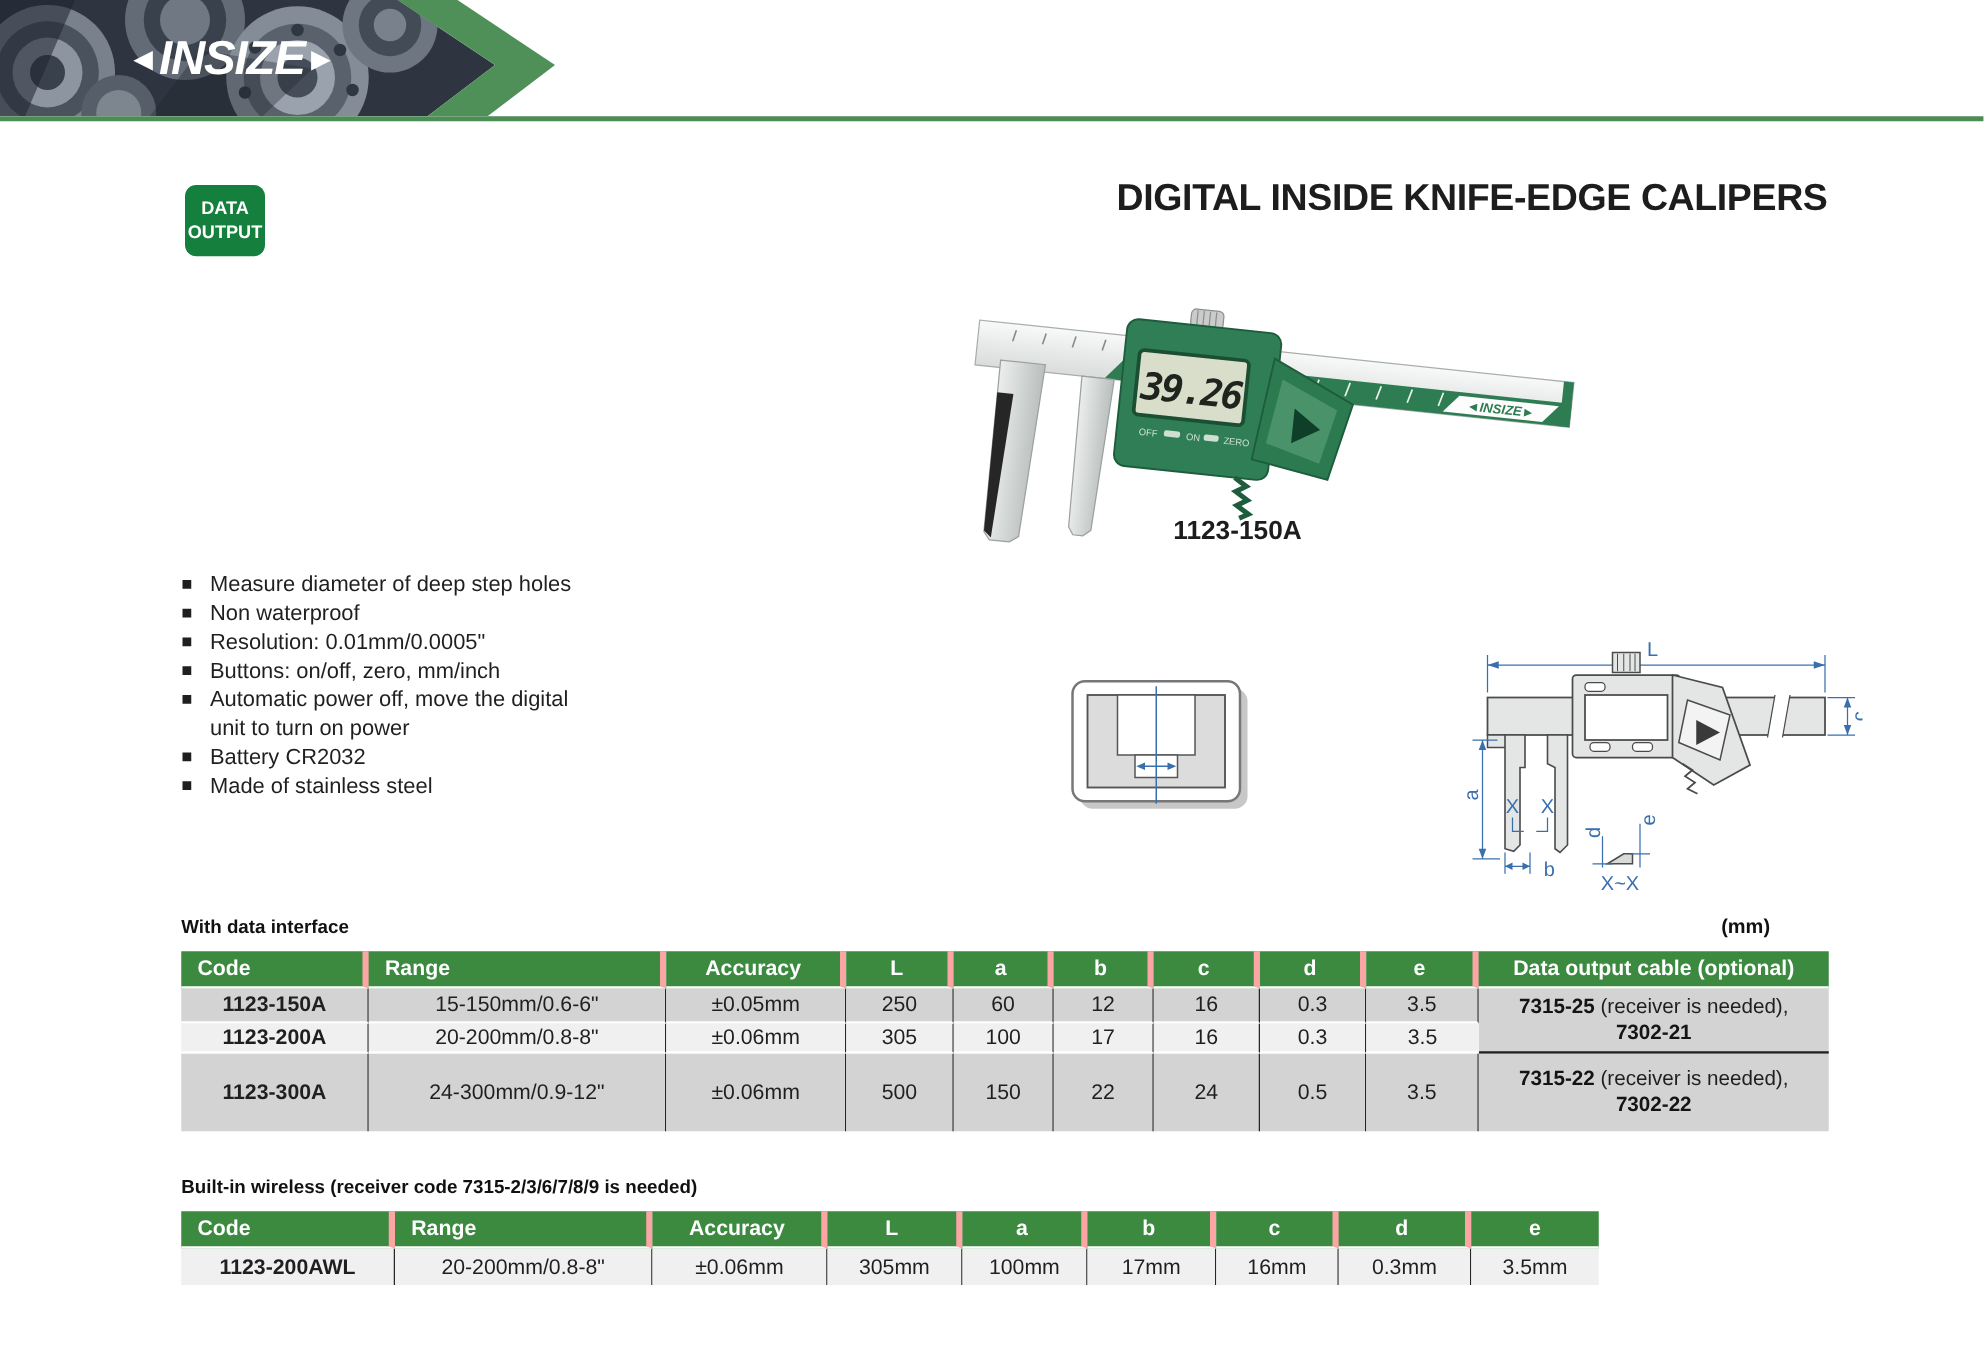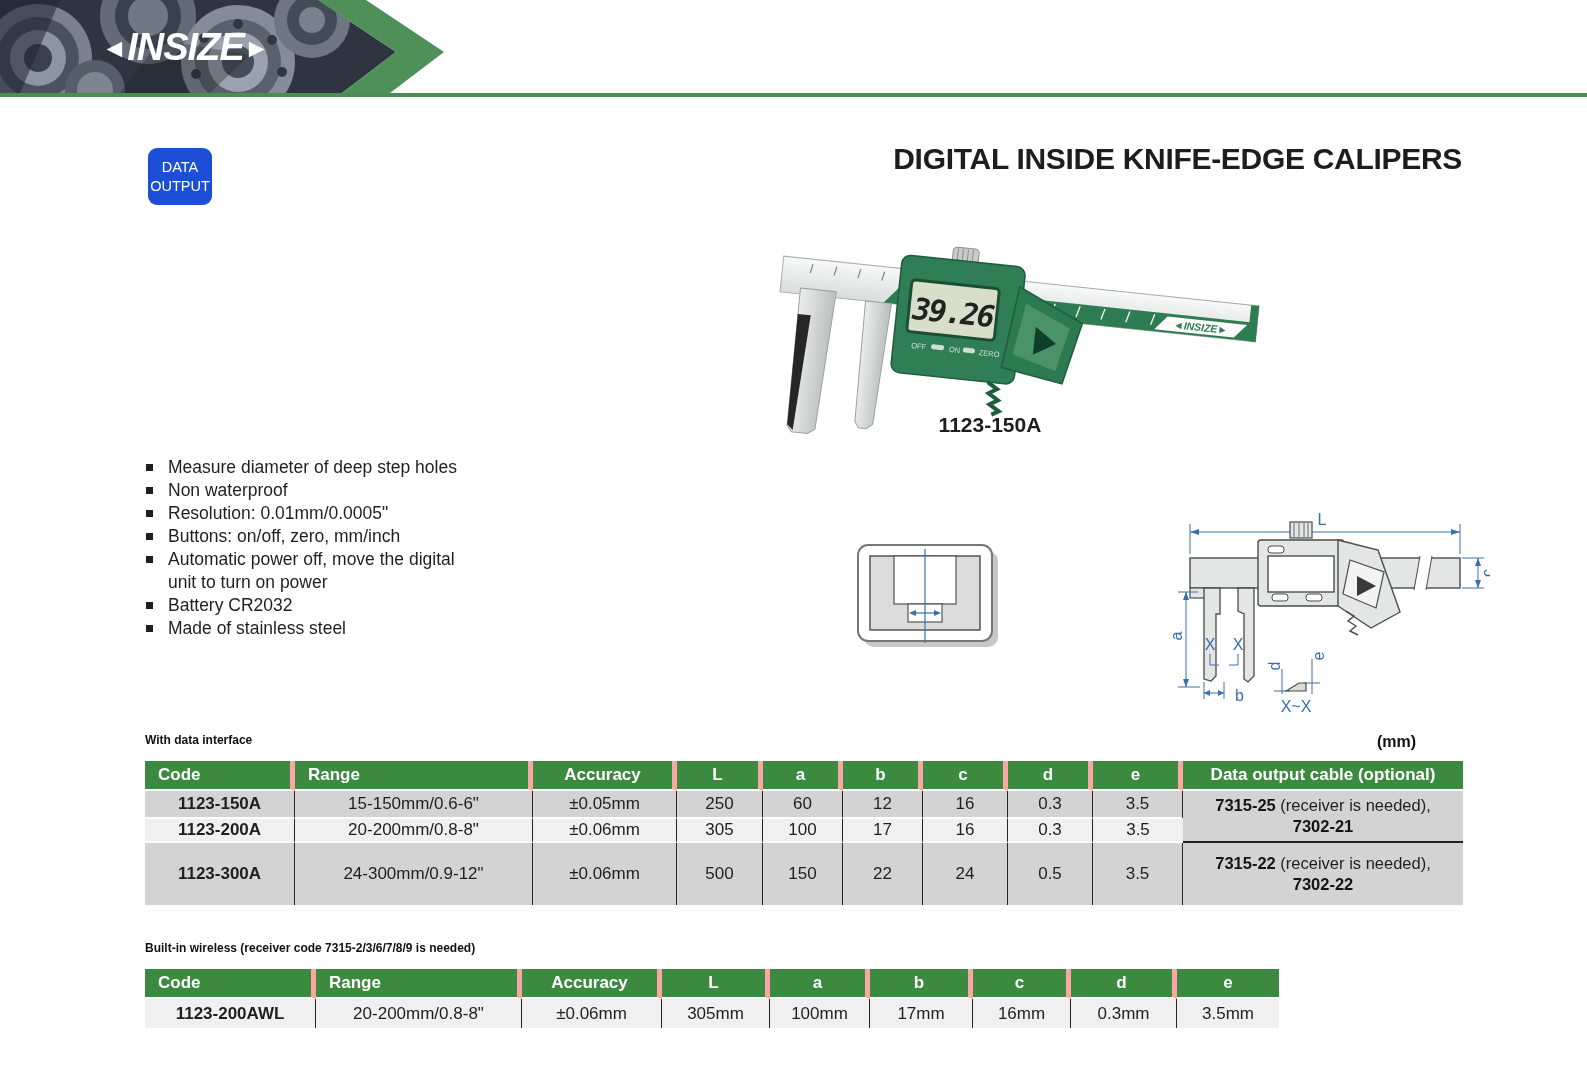--- a/index.html
+++ b/index.html
@@ -9,21 +9,21 @@
   
   .banner { position:absolute; top:0; left:0; width:470px; height:93px; }
   .brand-logo { position:absolute; left:78px; top:22px; width:215px; height:50px;
     text-align:center; color:#fff; font-weight:bold; font-style:italic;
     font-size:38px; letter-spacing:-1px; line-height:50px; z-index:2; white-space:nowrap; }
   .brand-logo .arrow { font-style:normal; font-size:26px; vertical-align:3px; letter-spacing:0; }
   .green-line { position:absolute; top:93px; left:0; width:1587px; height:4px; background:#4c8c55; }
 
   
   .badge { position:absolute; left:148px; top:148px; width:64px; height:57px;
-    background:#1d4ed8; border-radius:9px; color:#fff; font-weight:normal;
+    background:#15803d; border-radius:9px; color:#fff; font-weight:bold;
     font-size:14.5px; line-height:1.3; display:flex; flex-direction:column;
     align-items:center; justify-content:center; }
 
   
   .title { position:absolute; top:142px; right:125px; font-size:30px; font-weight:bold;
     color:#1d1d1d; letter-spacing:-0.3px; white-space:nowrap; }
 
   
   .product-svg { position:absolute; left:752px; top:228px; }
   .model-label { position:absolute; left:858px; top:413px; width:264px; text-align:center;
@@ -33,21 +33,21 @@
   .features { position:absolute; left:145px; top:456px; width:338px; margin:0; padding:0; list-style:none; }
   .features li { position:relative; padding-left:23px; font-size:17.5px; line-height:23px; color:#1f1f1f; }
   .features li::before { content:""; position:absolute; left:1px; top:8px; width:7px; height:7px; background:#1f1f1f; }
 
   
   .step-svg { position:absolute; left:850px; top:540px; }
   .dim-svg  { position:absolute; left:1140px; top:494px; }
   .dim-label { font-size:16px; fill:#3a6fae; }
 
   
-  .tbl-heading { position:absolute; font-size:12px; font-weight:bold; color:#111; white-space:nowrap; }
+  .tbl-heading { position:absolute; font-size:15px; font-weight:bold; color:#111; white-space:nowrap; }
   .t1-heading { left:145px; top:733px; }
   .t1-unit { position:absolute; left:1330px; top:733px; width:133px; text-align:center;
     font-size:16px; font-weight:bold; color:#111; }
   .t2-heading { left:145px; top:941px; }
 
   table.spec { position:absolute; left:145px; border-collapse:separate; border-spacing:0;
     table-layout:fixed; font-size:17px; }
   .table1 { top:761px; width:1318px; }
   .table2 { top:969px; width:1134px; }
   table.spec th { background:#3c8a40; color:#fff; font-weight:bold; height:28px;

